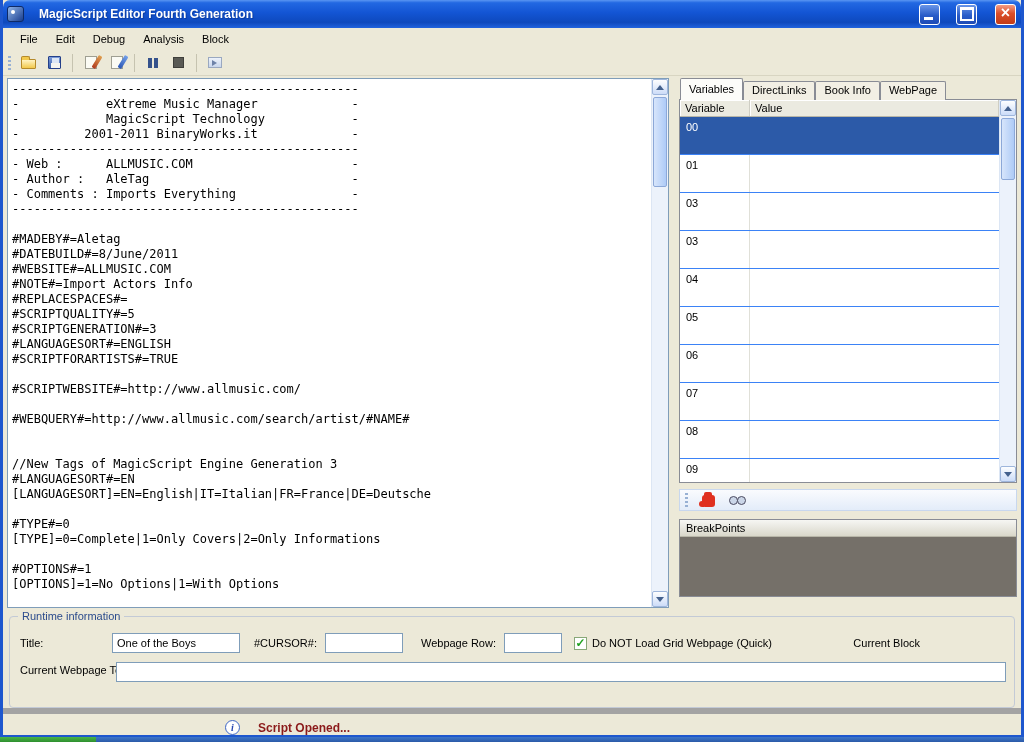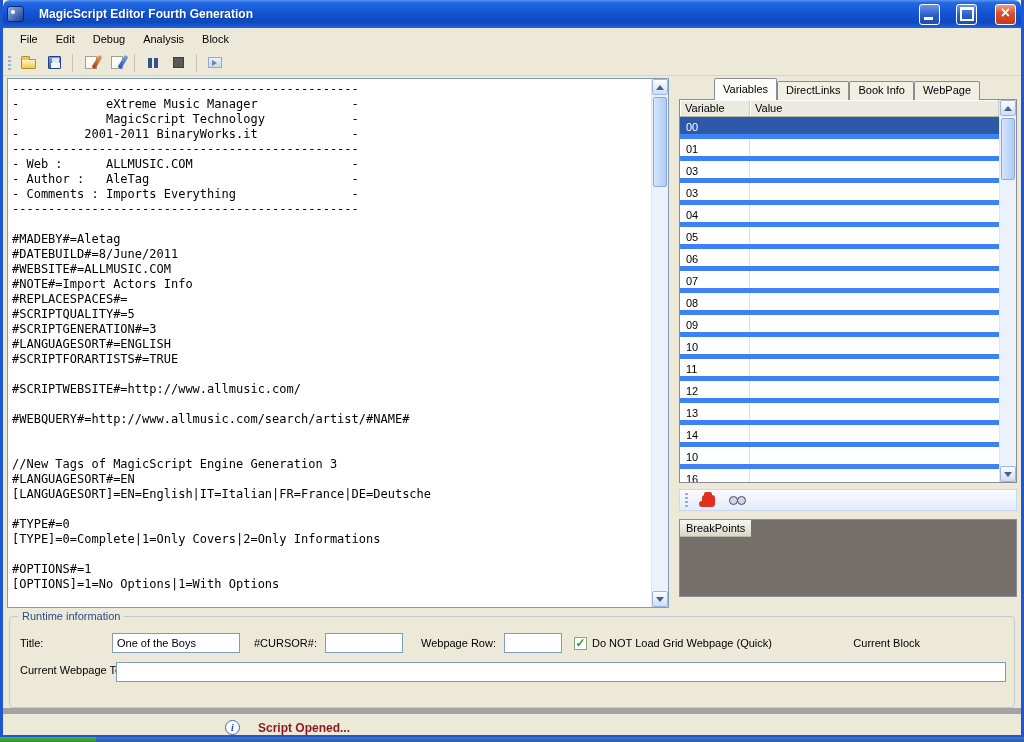--- a/index.html
+++ b/index.html
@@ -69,36 +69,36 @@
   .sb-track { flex:1; position:relative; }
   .sb-thumb { position:absolute; top:2px; left:1px; right:1px; background:linear-gradient(90deg,#D7E5FB,#AECBF7); border:1px solid #8CA8D8; border-radius:2px; }
   .thumb-tall { height:90px; }
   .thumb-short { height:62px; }
 
   
   .right { width:338px; flex:0 0 338px; display:flex; flex-direction:column; min-height:0; }
   .tabs { display:flex; align-items:flex-end; height:22px; flex:0 0 22px; padding-left:1px; position:relative; z-index:2; }
   .tab { padding:2px 8px 3px; border:1px solid #898C95; border-bottom:none; border-radius:2px 2px 0 0;
          background:#F2EFE4; height:19px; white-space:nowrap; }
-  .tab.selected { background:#FCFCF9; height:22px; padding-top:4px;margin-left:34px; }
+  .tab.selected { background:#FCFCF9; height:22px; padding-top:4px; }
   .grid-wrap { height:384px; flex:0 0 384px; margin-top:-1px; border:1px solid #898C95; background:#fff; display:flex; overflow:hidden; }
   .grid { flex:1; display:flex; flex-direction:column; overflow:hidden; min-width:0; }
   .grid-header { display:flex; height:17px; flex:0 0 17px; background:#EBEAE0; border-bottom:1px solid #B8B6A8; }
   .gh-cell { padding:2px 5px; border-right:1px solid #CFCEC4; box-shadow:inset 1px 1px 0 #FFFFFF; }
   .gh-var { width:70px; flex:0 0 70px; }
   .gh-val { flex:1; }
-  .grid-row { display:flex; height:22px; flex:0 0 22px; border-bottom:5px solid #3b82f6; }
+  .grid-row { display:flex; height:38px; flex:0 0 22px; border-bottom:1px solid #3b82f6; }
   .grid-row .cell-var { width:70px; flex:0 0 70px; border-right:1px solid #E0E0D8; padding:4px 6px; }
   .grid-row .cell-val { flex:1; padding:4px 6px; }
   .grid-row.selected { background:#2C5AA8; color:#fff; }
   .grid-row.selected .cell-var { border-right-color:#2C5AA8; }
 
   .bp-toolbar { height:22px; flex:0 0 22px; margin-top:6px; background:linear-gradient(#FAFBFE,#E3ECF9);
                 border:1px solid #C8D7EE; display:flex; align-items:center; gap:4px; padding:0 3px; }
-  .bp-box { margin-top:8px; height:78px; flex:0 0 78px; border:1px solid #898C95; display:flex; flex-direction:row; background:#757069; }
+  .bp-box { margin-top:8px; height:78px; flex:0 0 78px; border:1px solid #898C95; display:flex; flex-direction:column; background:#757069; }
   .bp-header { height:17px; flex:0 0 17px; background:linear-gradient(#F6F6F3,#D9D7CA); border-bottom:1px solid #B8B6A8; padding:2px 6px; }
   .bp-body { flex:1; }
 
   
   .runtime { margin:6px 6px 0 6px; height:92px; flex:0 0 92px; position:relative;
              border:1px solid #C3CAD6; border-radius:4px; padding:16px 8px 6px 10px; }
   .legend { position:absolute; top:-7px; left:8px; background:#ECE9D8; padding:0 4px; color:#2B4B8C; }
   .rt-row { display:flex; align-items:center; }
   .rt-row2 { margin-top:9px; align-items:flex-start; }
   .lbl { white-space:nowrap; }

